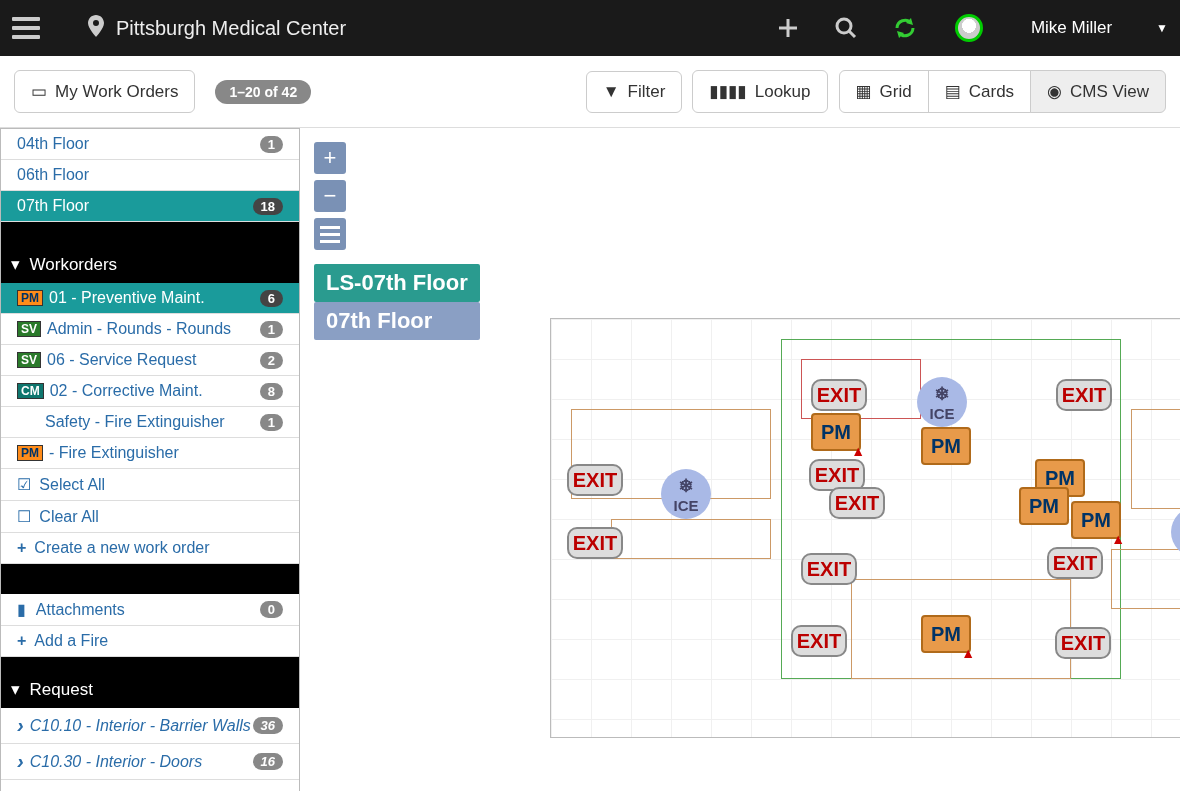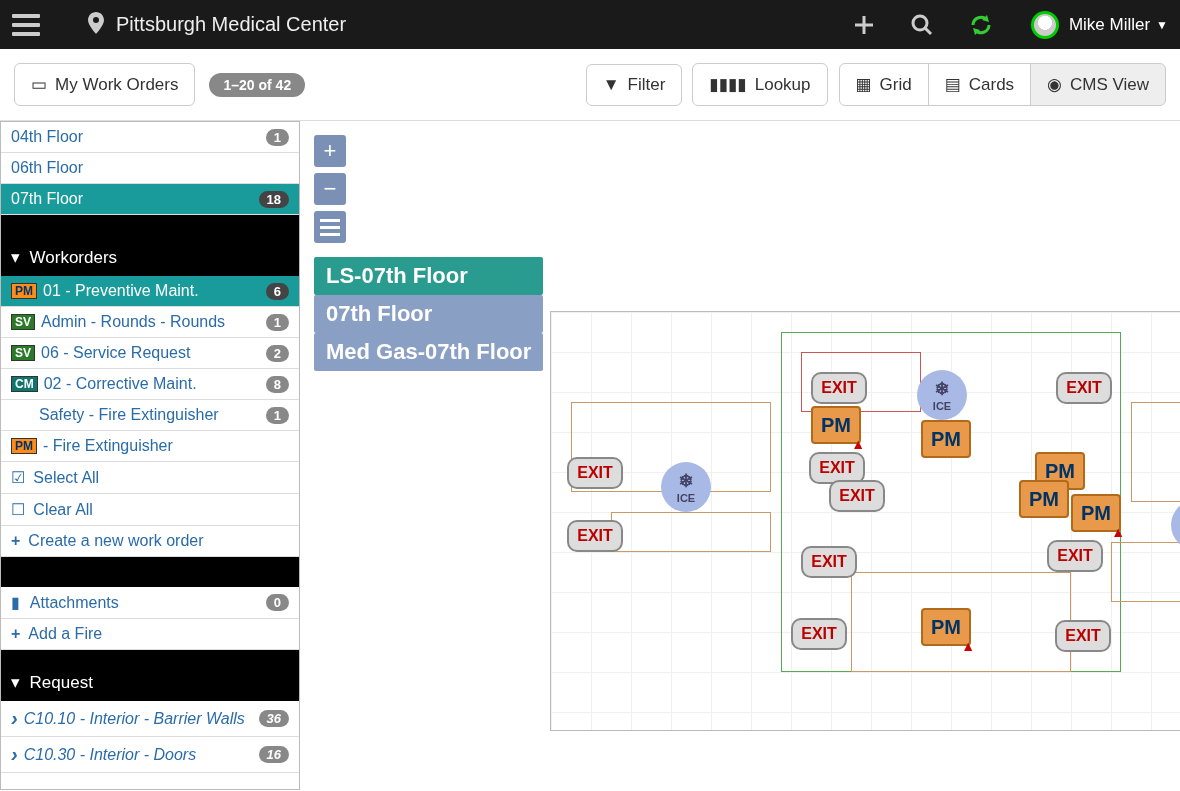--- a/index.html
+++ b/index.html
@@ -1,47 +1,47 @@
 <!DOCTYPE html>
 <html><head>
 <meta charset="utf-8">
 <style>
 * { box-sizing: border-box; margin: 0; padding: 0; }
 body { font-family: -apple-system, Helvetica, Arial, sans-serif; background: #fff; width: 1180px; height: 791px; overflow: hidden; }
 
 
-.header { background: #1a1a1a; color: #fff; height: 49px; display: flex; align-items: center; padding: 0 12px; }
+.header { background: #1a1a1a; color: #fff; height: 56px; display: flex; align-items: center; padding: 0 12px; }
 .hamburger { width: 28px; height: 22px; display: flex; flex-direction: column; justify-content: space-between; cursor: pointer; margin-right: 48px; }
 .hamburger span { height: 4px; background: #ccc; border-radius: 1px; }
 .loc-pin { margin-right: 12px; }
 .header-title { font-size: 20px; color: #eee; }
 .header-spacer { flex: 1; }
 .header-icon { margin: 0 18px; cursor: pointer; color: #ccc; font-size: 22px; display:flex; align-items:center;}
 .refresh-icon { color: #3c3; }
-.user-chip { display: flex; align-items: center; margin-left: 20px; cursor: pointer; }
+.user-chip { display: flex; align-items: center; margin-left: 20px; cursor: pointer; gap: 38px; }
 .avatar { width: 28px; height: 28px; border-radius: 50%; background: radial-gradient(circle at 50% 40%, #fff 40%, #ccc 41%); border: 3px solid #0c0; margin-right: 10px; }
 .user-name { font-size: 17px; }
 .caret { margin-left: 6px; font-size: 12px; }
 
 
 .toolbar { display: flex; align-items: center; padding: 14px; border-bottom: 1px solid #ddd; }
 .btn { background: #fff; border: 1px solid #ccc; border-radius: 6px; padding: 10px 16px; font-size: 17px; cursor: pointer; display: flex; align-items: center; gap: 8px; color: #333; }
-.pagebadge { background: #888; color: #fff; border-radius: 14px; padding: 4px 14px; font-size: 14px; margin-left: 14px; font-weight: bold; }
+.pagebadge { background: #888; color: #fff; border-radius: 14px; padding: 4px 14px; font-size: 14px; margin-left: 20px; font-weight: bold; }
 .toolbar-spacer { flex: 1; }
 .view-group { display: flex; margin-left: 12px; }
 .view-group .btn { border-radius: 0; margin-left: -1px; }
 .view-group .btn:first-child { border-radius: 6px 0 0 6px; }
 .view-group .btn:last-child { border-radius: 0 6px 6px 0; }
 .view-group .btn.active { background: #eee; }
 
 
 .main { display: flex; height: calc(100% - 54px - 68px); }
 .sidebar { width: 300px; border: 1px solid #bbb; overflow-y: auto; font-size: 16px; }
 .sb-section-head { background: #000; color: #fff; padding: 8px 10px; font-size: 17px; display:flex; align-items:center; gap:6px; }
-.sb-item { padding: 6px 10px; border-bottom: 1px solid #ddd; display: flex; align-items: center; color: #2a6ca8; cursor: pointer; min-height: 30px; }
+.sb-item { padding: 6px 16px; border-bottom: 1px solid #ddd; display: flex; align-items: center; color: #2a6ca8; cursor: pointer; min-height: 30px; }
 .sb-item.selected { background: #1a9b9b; color: #fff; }
 .sb-item .count { margin-left: auto; background: #888; color: #fff; border-radius: 10px; padding: 1px 8px; font-size: 13px; font-weight: bold; }
 .sb-item.selected .count { background: #444; }
 .wo-tag { display: inline-block; padding: 0 3px; font-size: 12px; font-weight: bold; color: #fff; border: 1px solid #333; margin-right: 6px; }
 .tag-pm { background: #ff8c1a; color: #003366; }
 .tag-sv { background: #2a7a2a; }
 .tag-cm { background: #0f766e; }
 .sb-item.action { color: #2a6ca8; }
 .sb-item.asset { font-style: italic; }
 .chev-down::before { content: "▾"; margin-right: 4px; }
@@ -59,25 +59,25 @@
 .layer-label { padding: 6px 12px; color: #fff; font-size: 22px; font-weight: bold; border-radius: 2px; }
 .ll1 { background: #2a9b8f; }
 .ll2 { background: #8a9fc4; }
 .ll3 { background: #8a9fc4; }
 
 
 .floorplan { position: absolute; left: 250px; top: 190px; width: 820px; height: 420px; border: 1px solid #bbb; background: linear-gradient(90deg, #f0f0f0 1px, transparent 1px) 0 0/40px 40px, linear-gradient(#f0f0f0 1px, transparent 1px) 0 0/40px 40px; }
 .room-outline { position:absolute; border: 1px solid #c96; }
 .room-green { border-color: #5a5; }
 .room-red { border-color: #c55; }
-.marker { position: absolute; width: 56px; height: 32px; border-radius: 10px; background: #ccc; border: 2px solid #888; display: flex; align-items: center; justify-content: center; font-weight: bold; font-size: 16px; color: #c00; }
+.marker { position: absolute; width: 56px; height: 32px; border-radius: 10px; background: #ccc; border: 2px solid #888; display: flex; align-items: center; justify-content: center; font-weight: bold; font-size: 20px; color: #c00; }
 .marker.exit { background: #ddd; color: #b00; }
 .marker.pm { background: #e89a4a; border-color: #b06a1a; color: #003366; font-size: 20px; width: 50px; height: 38px; border-radius: 4px; }
 .marker.pm.alert::after { content: "▲"; position: absolute; bottom: -10px; right: -6px; color: #c00; font-size: 14px; }
-.marker.ice { background: #a9b9e6; border: none; border-radius: 50%; width: 50px; height: 50px; color: #446; font-size: 11px; flex-direction: column; }
+.marker.ice { background: #a9b9e6; border: none; border-radius: 50%; width: 50px; height: 50px; color: #446; font-size: 15px; flex-direction: column; }
 .marker.ice::before { content: "❄"; font-size: 18px; }
 
 </style>
 </head>
 <body>
 
 <div class="header">
   <div class="hamburger">
       <span></span>
       <span></span>
@@ -240,21 +240,20 @@
     <div class="map-controls">
       <div class="map-ctrl">+</div>
       <div class="map-ctrl">−</div>
       <div class="map-ctrl list">
           <span></span>
         </div>
     </div>
     <div class="layer-labels">
       <div class="layer-label ll1">LS-07th Floor</div>
       <div class="layer-label ll2">07th Floor</div>
-      <div class="layer-label ll3">Med Gas-07th Floor</div>
     </div>
     <div class="floorplan">
 
       <div class="room-outline" style="left:20px;top:90px;width:200px;height:90px"></div>
       <div class="room-outline room-green" style="left:230px;top:20px;width:340px;height:340px"></div>
       <div class="room-outline room-red" style="left:250px;top:40px;width:120px;height:60px"></div>
       <div class="room-outline" style="left:580px;top:90px;width:220px;height:100px"></div>
 
       <div class="room-outline" style="left:60px;top:200px;width:160px;height:40px"></div>
       <div class="room-outline" style="left:300px;top:260px;width:220px;height:100px"></div>

